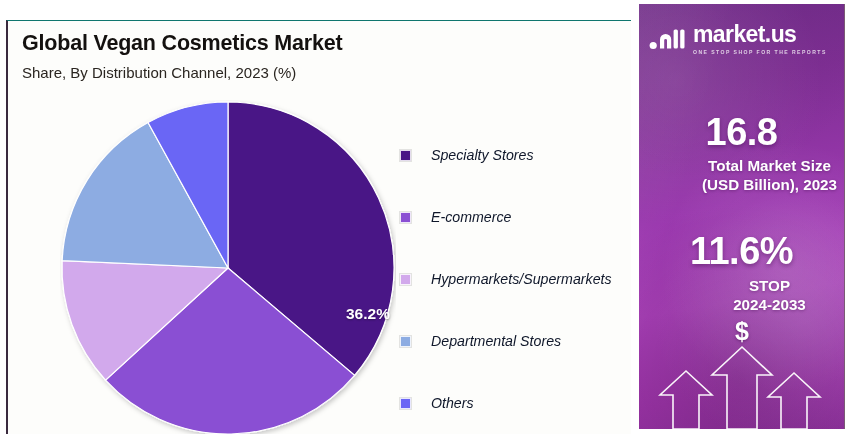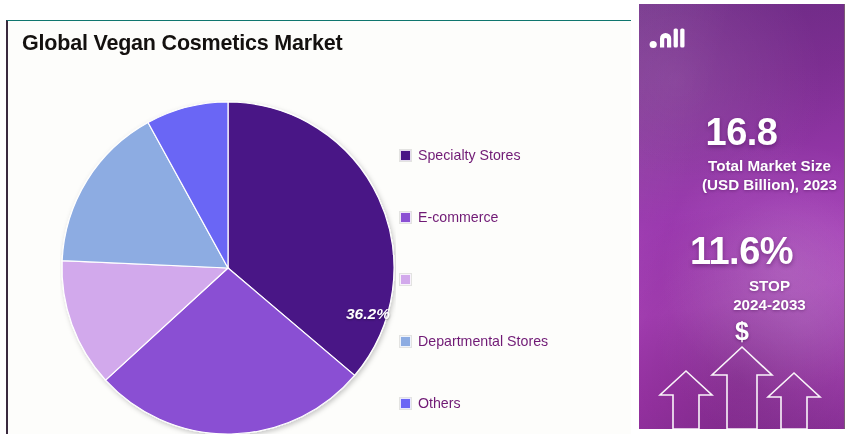--- a/index.html
+++ b/index.html
@@ -61,21 +61,20 @@
     height: 336px;
   }
   .pie-svg { display: block; }
 
   .pie-label {
     position: absolute;
     left: 286px;
     top: 205px;
     font-size: 15.5px;
     font-weight: bold;
-    font-style: italic;
     color: #ffffff;
     white-space: nowrap;
     text-shadow: 0 1px 2px rgba(0,0,0,0.35);
   }
 
   
   .legend {
     position: absolute;
     left: 392px;
     top: 103px;
@@ -88,24 +87,25 @@
   }
   .legend-swatch {
     width: 11px;
     height: 11px;
     flex: 0 0 11px;
     border: 1px solid rgba(255,255,255,0.85);
     box-shadow: 0 0 0 1px rgba(0,0,0,0.10);
     box-sizing: border-box;
   }
   .legend-label {
-    margin-left: 7px;
+    margin-left: 20px;
     font-size: 14.2px;
-    color: #701a75;
-    white-space: nowrap;
+    color: #0f172a;
+    white-space: nowrap;
+    font-style: italic;
   }
 
   
   .right-panel {
     position: absolute;
     left: 639px;
     top: 4px;
     width: 206px;
     height: 425px;
     overflow: hidden;
@@ -206,20 +206,21 @@
   }
 </style>
 </head>
 <body>
 
 <div id="infographic">
 
   <div class="left-panel">
 
     <div class="chart-title">Global Vegan Cosmetics Market</div>
+    <div class="chart-subtitle">Share, By Distribution Channel, 2023 (%)</div>
 
     <div class="pie-wrap">
       <svg class="pie-svg" width="336" height="336" viewBox="0 0 336 336">
         <defs>
           <filter id="pieShadow" x="-20%" y="-20%" width="140%" height="140%">
             <feDropShadow dx="1.5" dy="2" stdDeviation="2.5" flood-color="#000000" flood-opacity="0.22"></feDropShadow>
           </filter>
         </defs>
         <g filter="url(#pieShadow)" id="pie-slices">
             <path d="M 168 168 L 168.00 2.00 A 166 166 0 0 1 294.57 275.41 Z" fill="#4A1686" stroke="#ffffff" stroke-width="1.2"></path>
@@ -236,20 +237,21 @@
         <div class="legend-item">
           <span class="legend-swatch" style="background: rgb(74, 22, 134);"></span>
           <span class="legend-label">Specialty Stores</span>
         </div>
         <div class="legend-item">
           <span class="legend-swatch" style="background: rgb(138, 79, 211);"></span>
           <span class="legend-label">E-commerce</span>
         </div>
         <div class="legend-item">
           <span class="legend-swatch" style="background: rgb(210, 169, 236);"></span>
+          <span class="legend-label">Hypermarkets/Supermarkets</span>
         </div>
         <div class="legend-item">
           <span class="legend-swatch" style="background: rgb(141, 172, 226);"></span>
           <span class="legend-label">Departmental Stores</span>
         </div>
         <div class="legend-item">
           <span class="legend-swatch" style="background: rgb(107, 102, 245);"></span>
           <span class="legend-label">Others</span>
         </div>
       </div>
@@ -258,20 +260,24 @@
   <div class="right-panel">
     <div class="rp-texture"></div>
 
     <div class="logo-row">
       <svg class="logo-mark" width="38" height="30" viewBox="0 0 38 30">
         <circle cx="4.2" cy="21.5" r="3.6" fill="#ffffff"></circle>
         <path d="M11 24.5 L11 15.5 A5.6 5.6 0 0 1 22.2 15.5 L22.2 24.5 L18.0 24.5 L18.0 15.8 A1.6 1.6 0 0 0 15.2 15.8 L15.2 24.5 Z" fill="#ffffff"></path>
         <rect x="24.6" y="5.5" width="4.3" height="19" rx="1.6" fill="#ffffff"></rect>
         <rect x="31.2" y="5.5" width="4.3" height="19" rx="1.6" fill="#ffffff"></rect>
       </svg>
+      <div class="logo-text-wrap">
+        <div class="logo-word">market.us</div>
+        <div class="logo-tagline">ONE STOP SHOP FOR THE REPORTS</div>
+      </div>
     </div>
 
     <div class="stat-big size">16.8</div>
     <div class="stat-caption size-cap">
       <div>Total Market Size</div>
       <div>(USD Billion), 2023</div>
     </div>
 
     <div class="stat-big cagr">11.6%</div>
     <div class="stat-caption cagr-cap">

